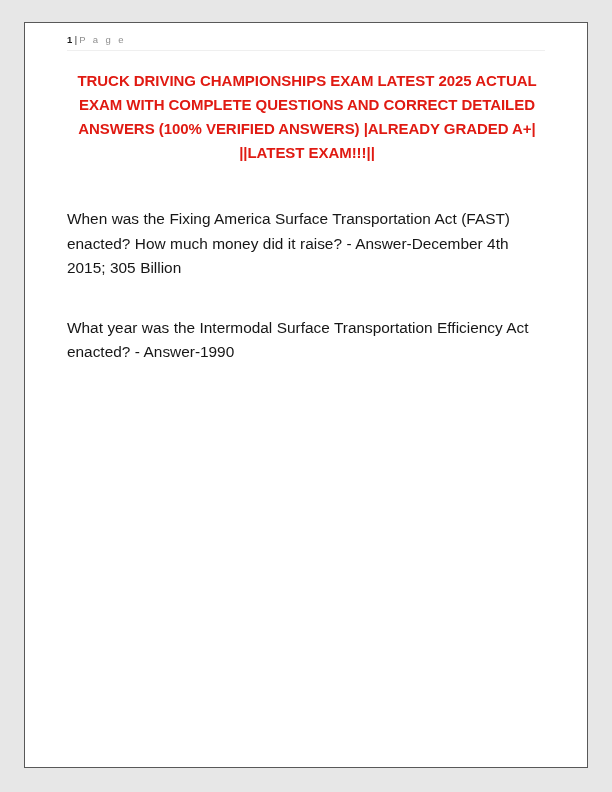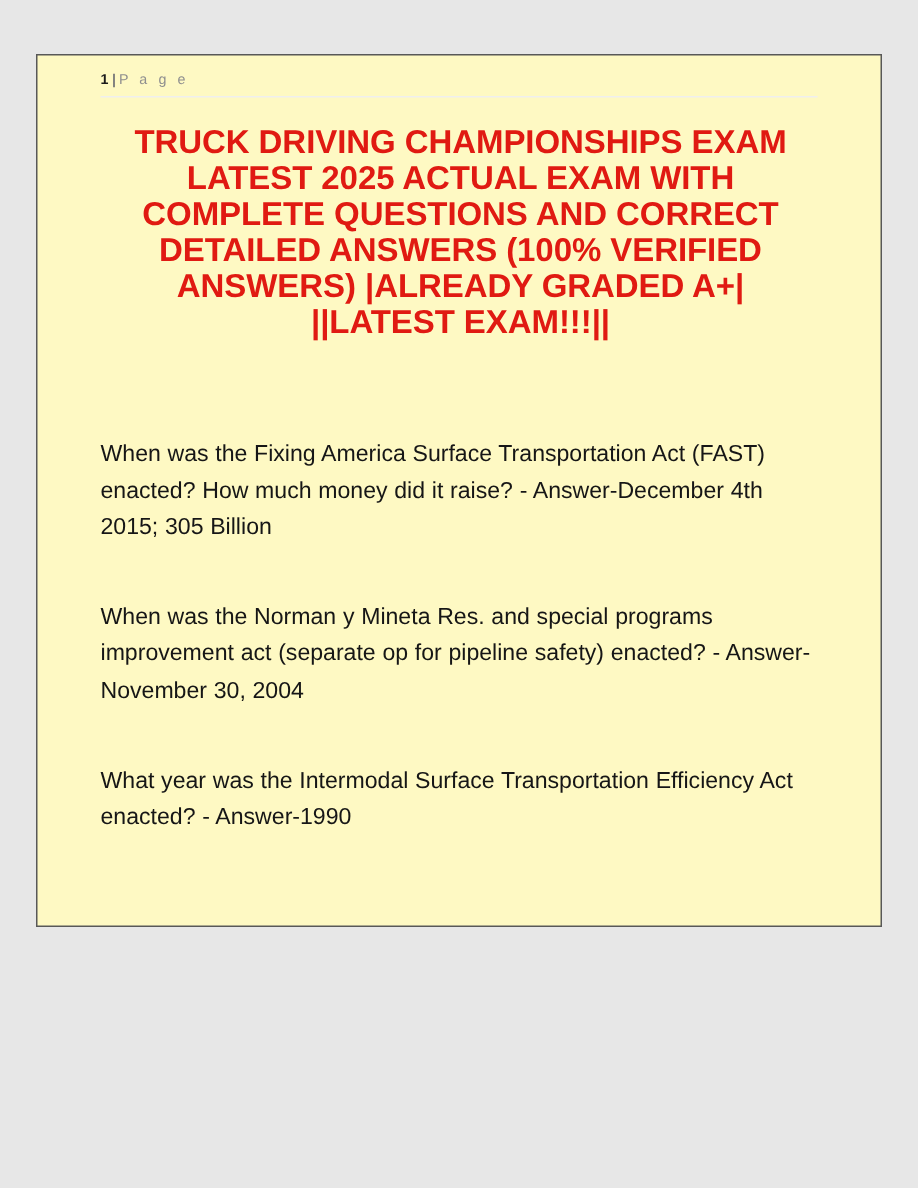--- a/index.html
+++ b/index.html
@@ -10,26 +10,26 @@
     width: 612px;
     height: 792px;
     background: #e7e7e7;
     font-family: "Liberation Sans", sans-serif;
     overflow: hidden;
   }
 
   #page-sheet {
     position: absolute;
     left: 24px;
-    top: 36px;
+    top: 22px;
     width: 564px;
-    height: 582px;
+    height: 746px;
     box-sizing: border-box;
     border: 1px solid #585858;
-    background: #fef9c3;
+    background: #ffffff;
   }
 
   #page-header {
     position: absolute;
     left: 0;
     top: 0;
     width: 100%;
     box-sizing: border-box;
     padding: 10px 42px 4px 42px;
   }
@@ -68,28 +68,28 @@
     width: 100%;
     box-sizing: border-box;
     padding: 0 40px 0 42px;
   }
 
   #doc-title {
     margin: 0;
     padding: 0 5px;
     color: #e01a12;
     font-weight: bold;
-    font-size: 22px;
+    font-size: 15px;
     line-height: 24px;
     text-align: center;
     letter-spacing: -0.05px;
   }
 
   #qa-list {
-    margin-top: 64px;
+    margin-top: 42px;
   }
 
   .qa-item {
     color: #161616;
     font-size: 15.4px;
     line-height: 24.6px;
     margin: 0 0 35px 0;
     text-align: left;
     word-spacing: 0.2px;
   }
@@ -108,19 +108,18 @@
     </div>
     <div id="header-rule"></div>
   </div>
 
   <div id="doc-body">
 
     <h1 id="doc-title">TRUCK DRIVING CHAMPIONSHIPS EXAM LATEST 2025 ACTUAL EXAM WITH COMPLETE QUESTIONS AND CORRECT DETAILED ANSWERS (100% VERIFIED ANSWERS) |ALREADY GRADED A+| ||LATEST EXAM!!!||</h1>
 
     <div id="qa-list">
       <p class="qa-item">When was the Fixing America Surface Transportation Act (FAST) enacted? How much money did it raise? - Answer-December 4th 2015; 305 Billion</p>
-      <p class="qa-item">When was the Norman y Mineta Res. and special programs improvement act (separate op for pipeline safety) enacted? - Answer-November 30, 2004</p>
       <p class="qa-item">What year was the Intermodal Surface Transportation Efficiency Act enacted? - Answer-1990</p>
     </div>
 
   </div>
 
 </div>
 
 </body></html>

